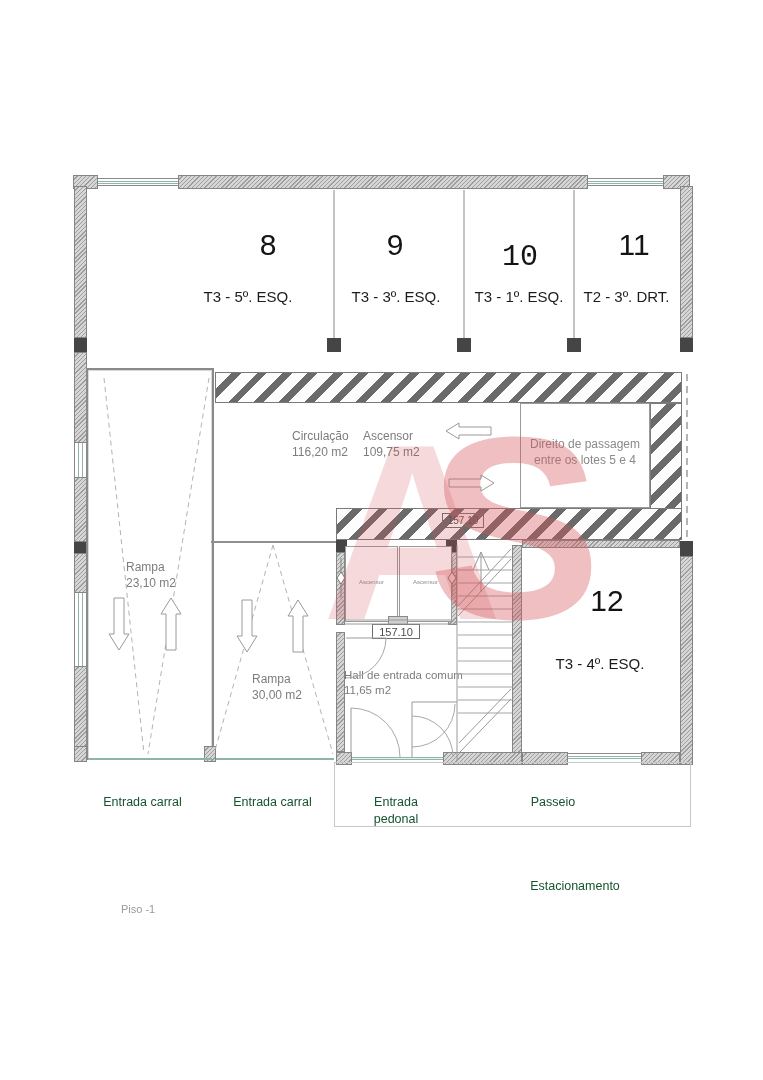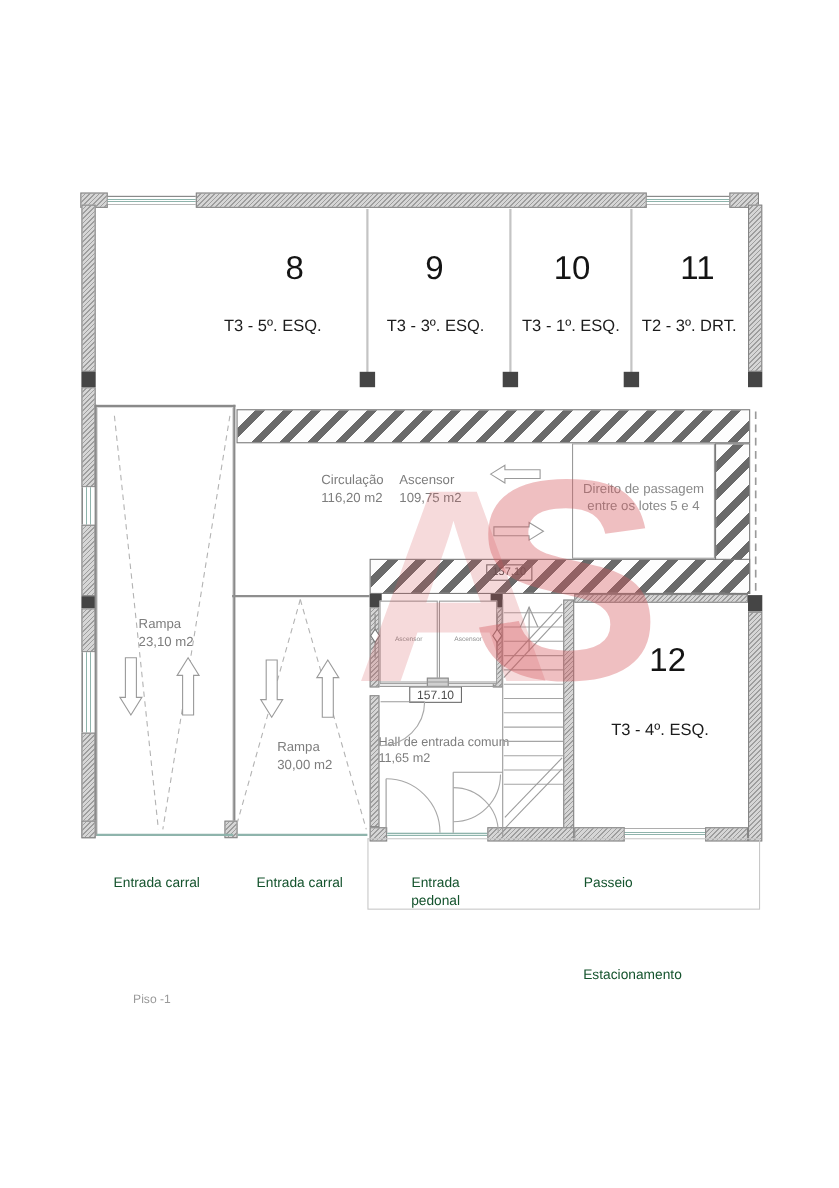--- a/index.html
+++ b/index.html
@@ -67,21 +67,21 @@
   <div class="abs divline" style="left:463px;top:190px;width:2px;height:160px;"></div>
   <div class="abs divline" style="left:573px;top:190px;width:2px;height:160px;"></div>
   <div class="abs post" style="left:327px;top:338px;width:14px;height:14px;"></div>
   <div class="abs post" style="left:457px;top:338px;width:14px;height:14px;"></div>
   <div class="abs post" style="left:567px;top:338px;width:14px;height:14px;"></div>
 
   <div class="abs t-num" style="left:238px;top:228px;width:60px;">8</div>
   <div class="abs t-type" style="left:188px;top:288px;width:120px;">T3 - 5º. ESQ.</div>
   <div class="abs t-num" style="left:365px;top:228px;width:60px;">9</div>
   <div class="abs t-type" style="left:336px;top:288px;width:120px;">T3 - 3º. ESQ.</div>
-  <div class="abs t-num" style="left:490px;top:228px;width:60px;">10</div>
+  <div class="abs t-num" style="left:490px;top:240px;width:60px;font-family:Liberation Mono, monospace;">10</div>
   <div class="abs t-type" style="left:459px;top:288px;width:120px;">T3 - 1º. ESQ.</div>
   <div class="abs t-num" style="left:604px;top:228px;width:60px;">11</div>
   <div class="abs t-type" style="left:573px;top:288px;width:107px;">T2 - 3º. DRT.</div>
 
   <div class="abs ramp-box" style="left:86px;top:368px;width:128px;height:392px;"></div>
   <div class="abs t-area" style="left:126px;top:560px;width:80px;">
     <span>Rampa</span>
     <span>23,10 m2</span>
   </div>
 

